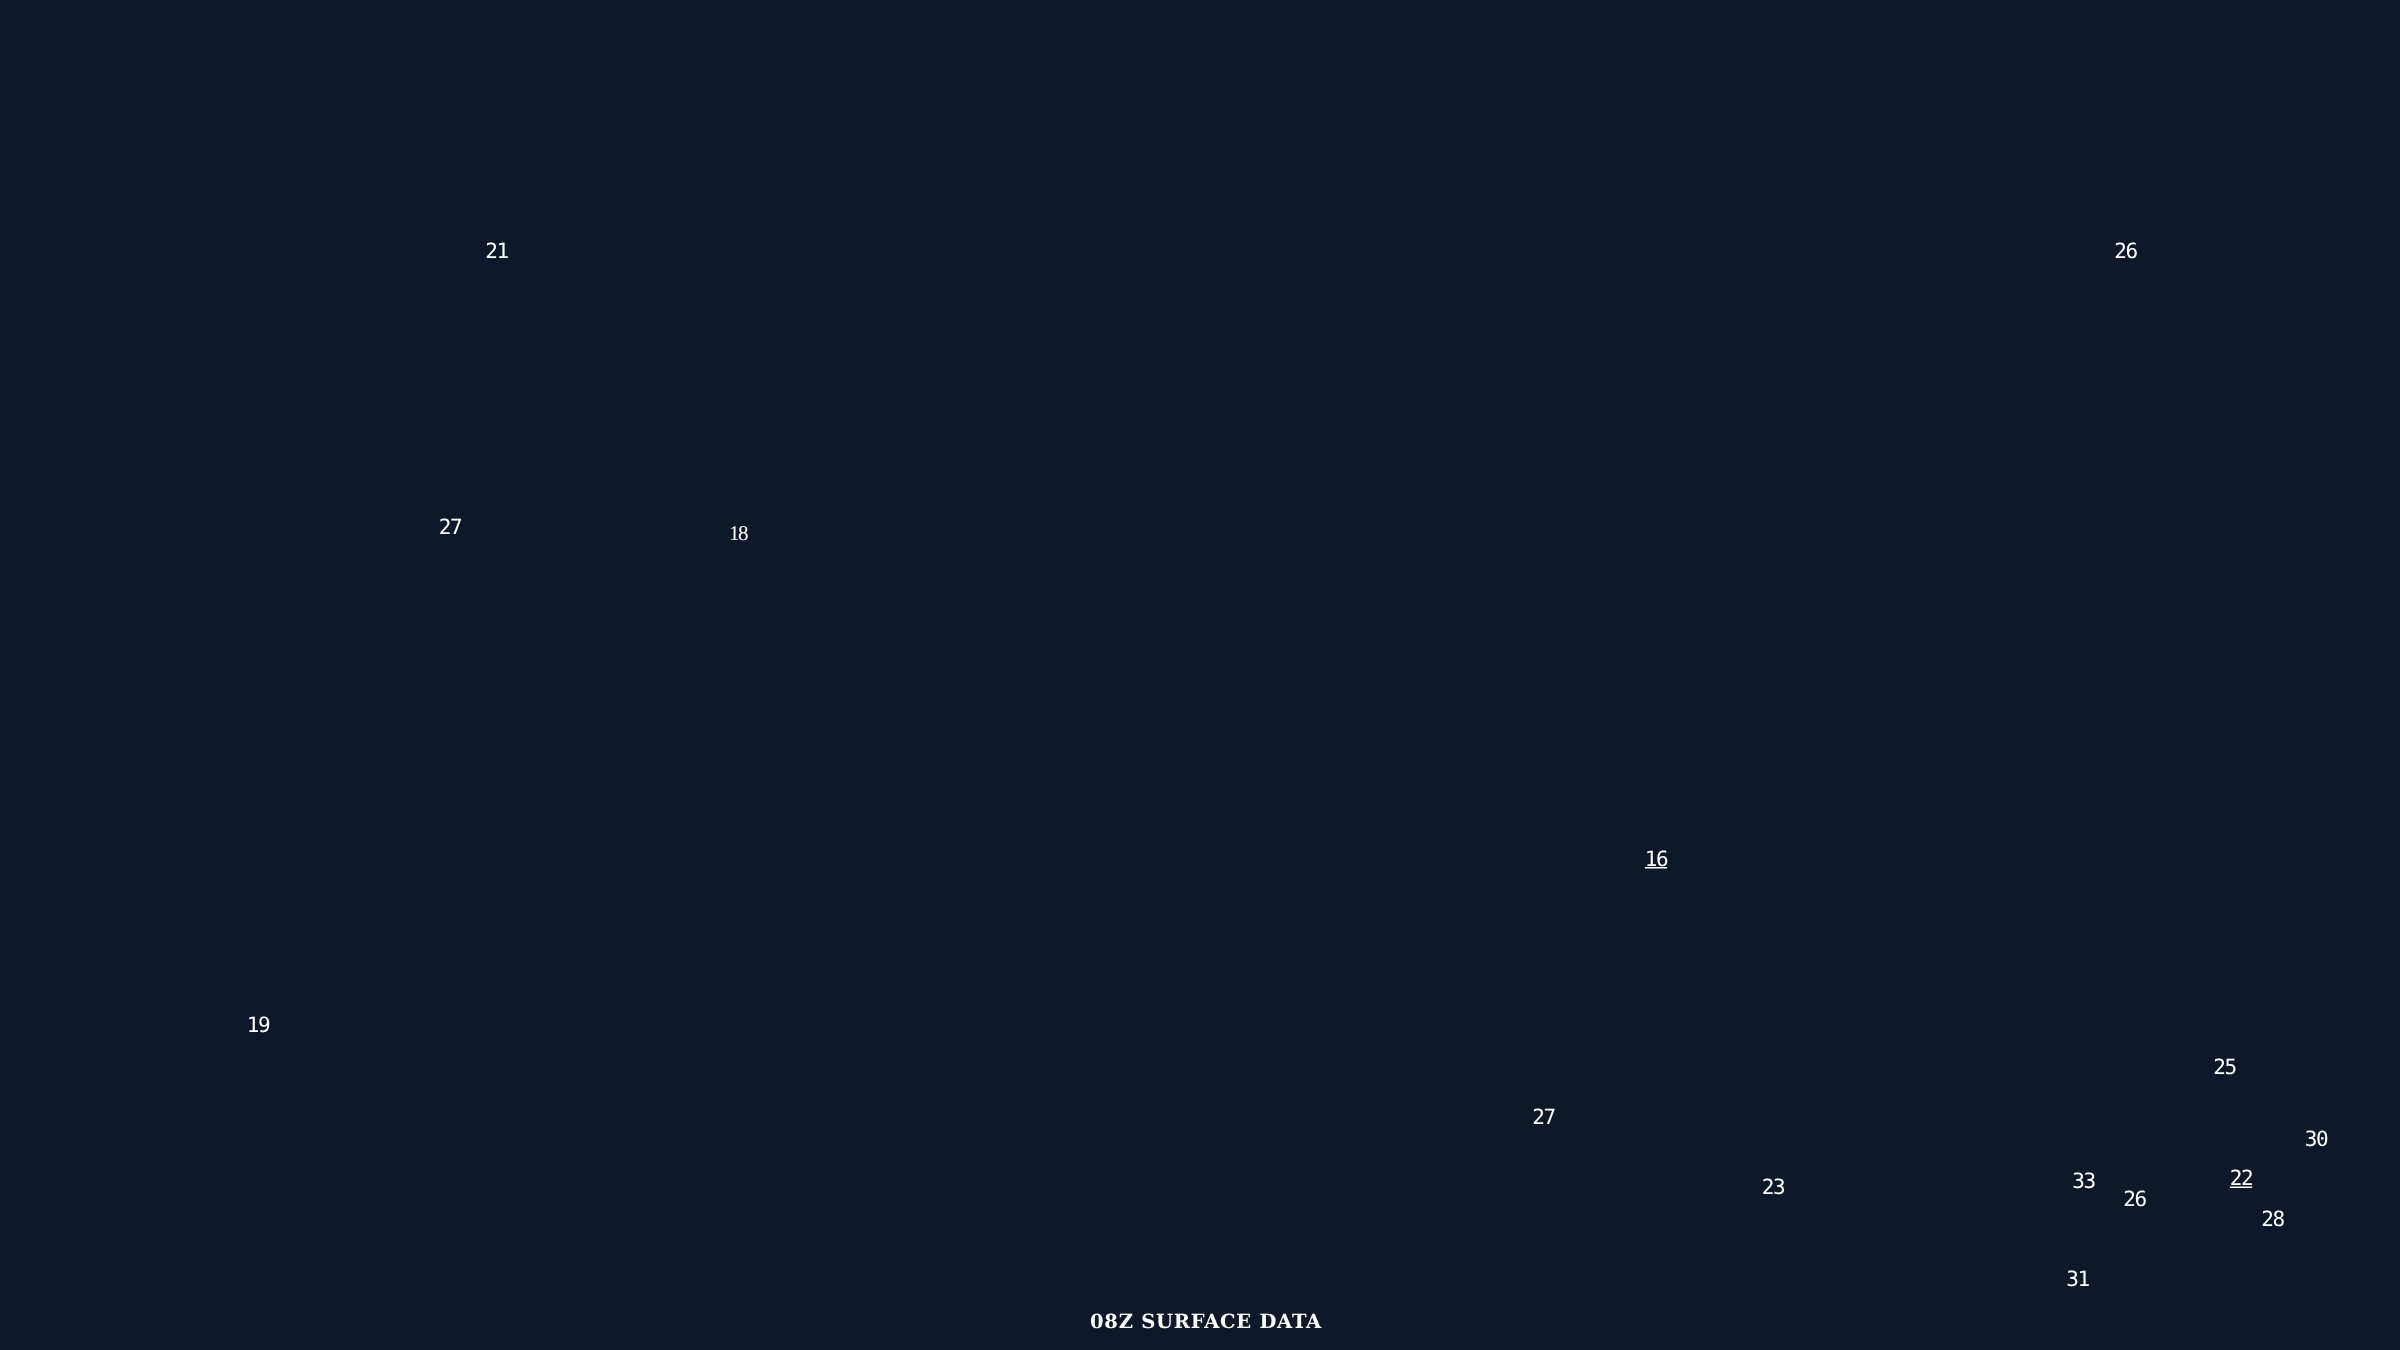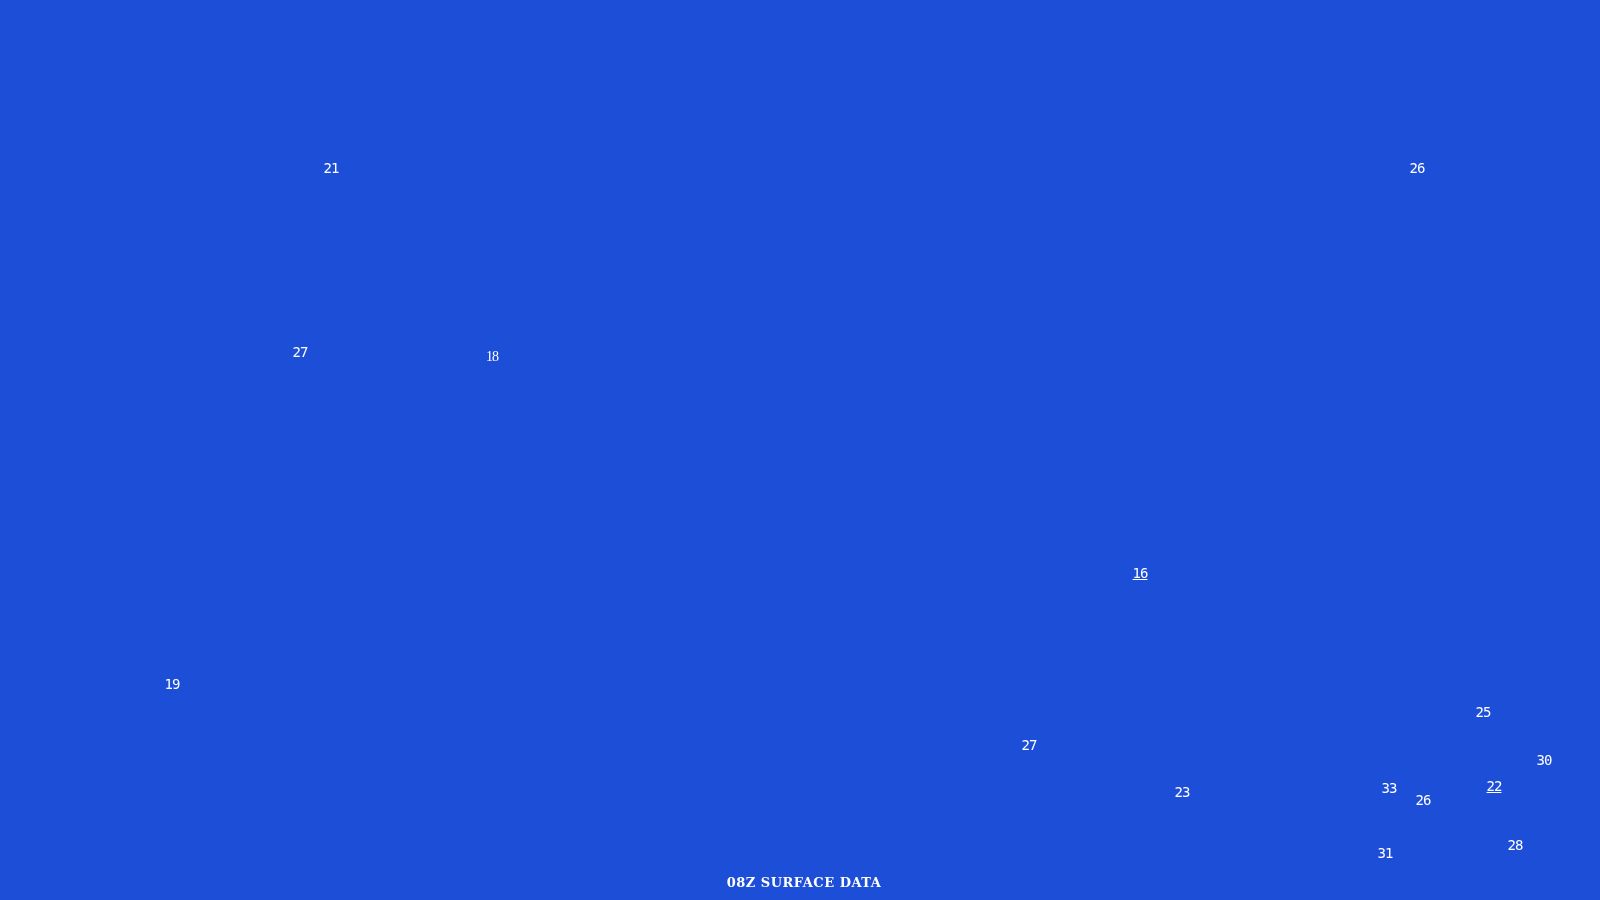--- a/index.html
+++ b/index.html
@@ -4,21 +4,21 @@
 <style>
   html, body {
     margin: 0;
     padding: 0;
     background: #000000;
   }
   .screen {
     position: relative;
     width: 1600px;
     height: 900px;
-    background: #1d4ed8;
+    background: #0f172a;
     overflow: hidden;
   }
   .station {
     position: absolute;
     transform: translate(-50%, -50%);
     color: #ffffff;
     font-family: "DejaVu Sans Mono", "Liberation Mono", monospace;
     font-size: 14px;
     letter-spacing: -1px;
     line-height: 1;
@@ -38,26 +38,26 @@
 </style>
 </head>
 <body>
 
 <div class="screen">
   <div id="stations-layer">
       <span class="station" style="left: 331px; top: 168px;">21</span>
       <span class="station" style="left: 1417px; top: 168px;">26</span>
       <span class="station" style="left: 300px; top: 352px;">27</span>
       <span class="station" style="left: 492px; top: 357px; font-family: Liberation Serif, serif;">18</span>
-      <span class="station" style="left: 1140px; top: 573px; text-decoration: underline;">16</span>
+      <span class="station" style="left: 1104px; top: 573px; text-decoration: underline;">16</span>
       <span class="station" style="left: 172px; top: 684px;">19</span>
       <span class="station" style="left: 1029px; top: 745px;">27</span>
       <span class="station" style="left: 1483px; top: 712px;">25</span>
       <span class="station" style="left: 1544px; top: 760px;">30</span>
       <span class="station" style="left: 1182px; top: 792px;">23</span>
       <span class="station" style="left: 1389px; top: 788px;">33</span>
       <span class="station" style="left: 1494px; top: 786px; text-decoration: underline;">22</span>
       <span class="station" style="left: 1423px; top: 800px;">26</span>
-      <span class="station" style="left: 1515px; top: 813px; margin-top: 32px;">28</span>
+      <span class="station" style="left: 1515px; top: 813px;">28</span>
       <span class="station" style="left: 1385px; top: 853px; text-align: right;">31</span>
     </div>
   <div class="caption" id="map-caption" style="left: 804px; top: 882px;">08Z SURFACE DATA</div>
 </div>
 
 </body></html>

